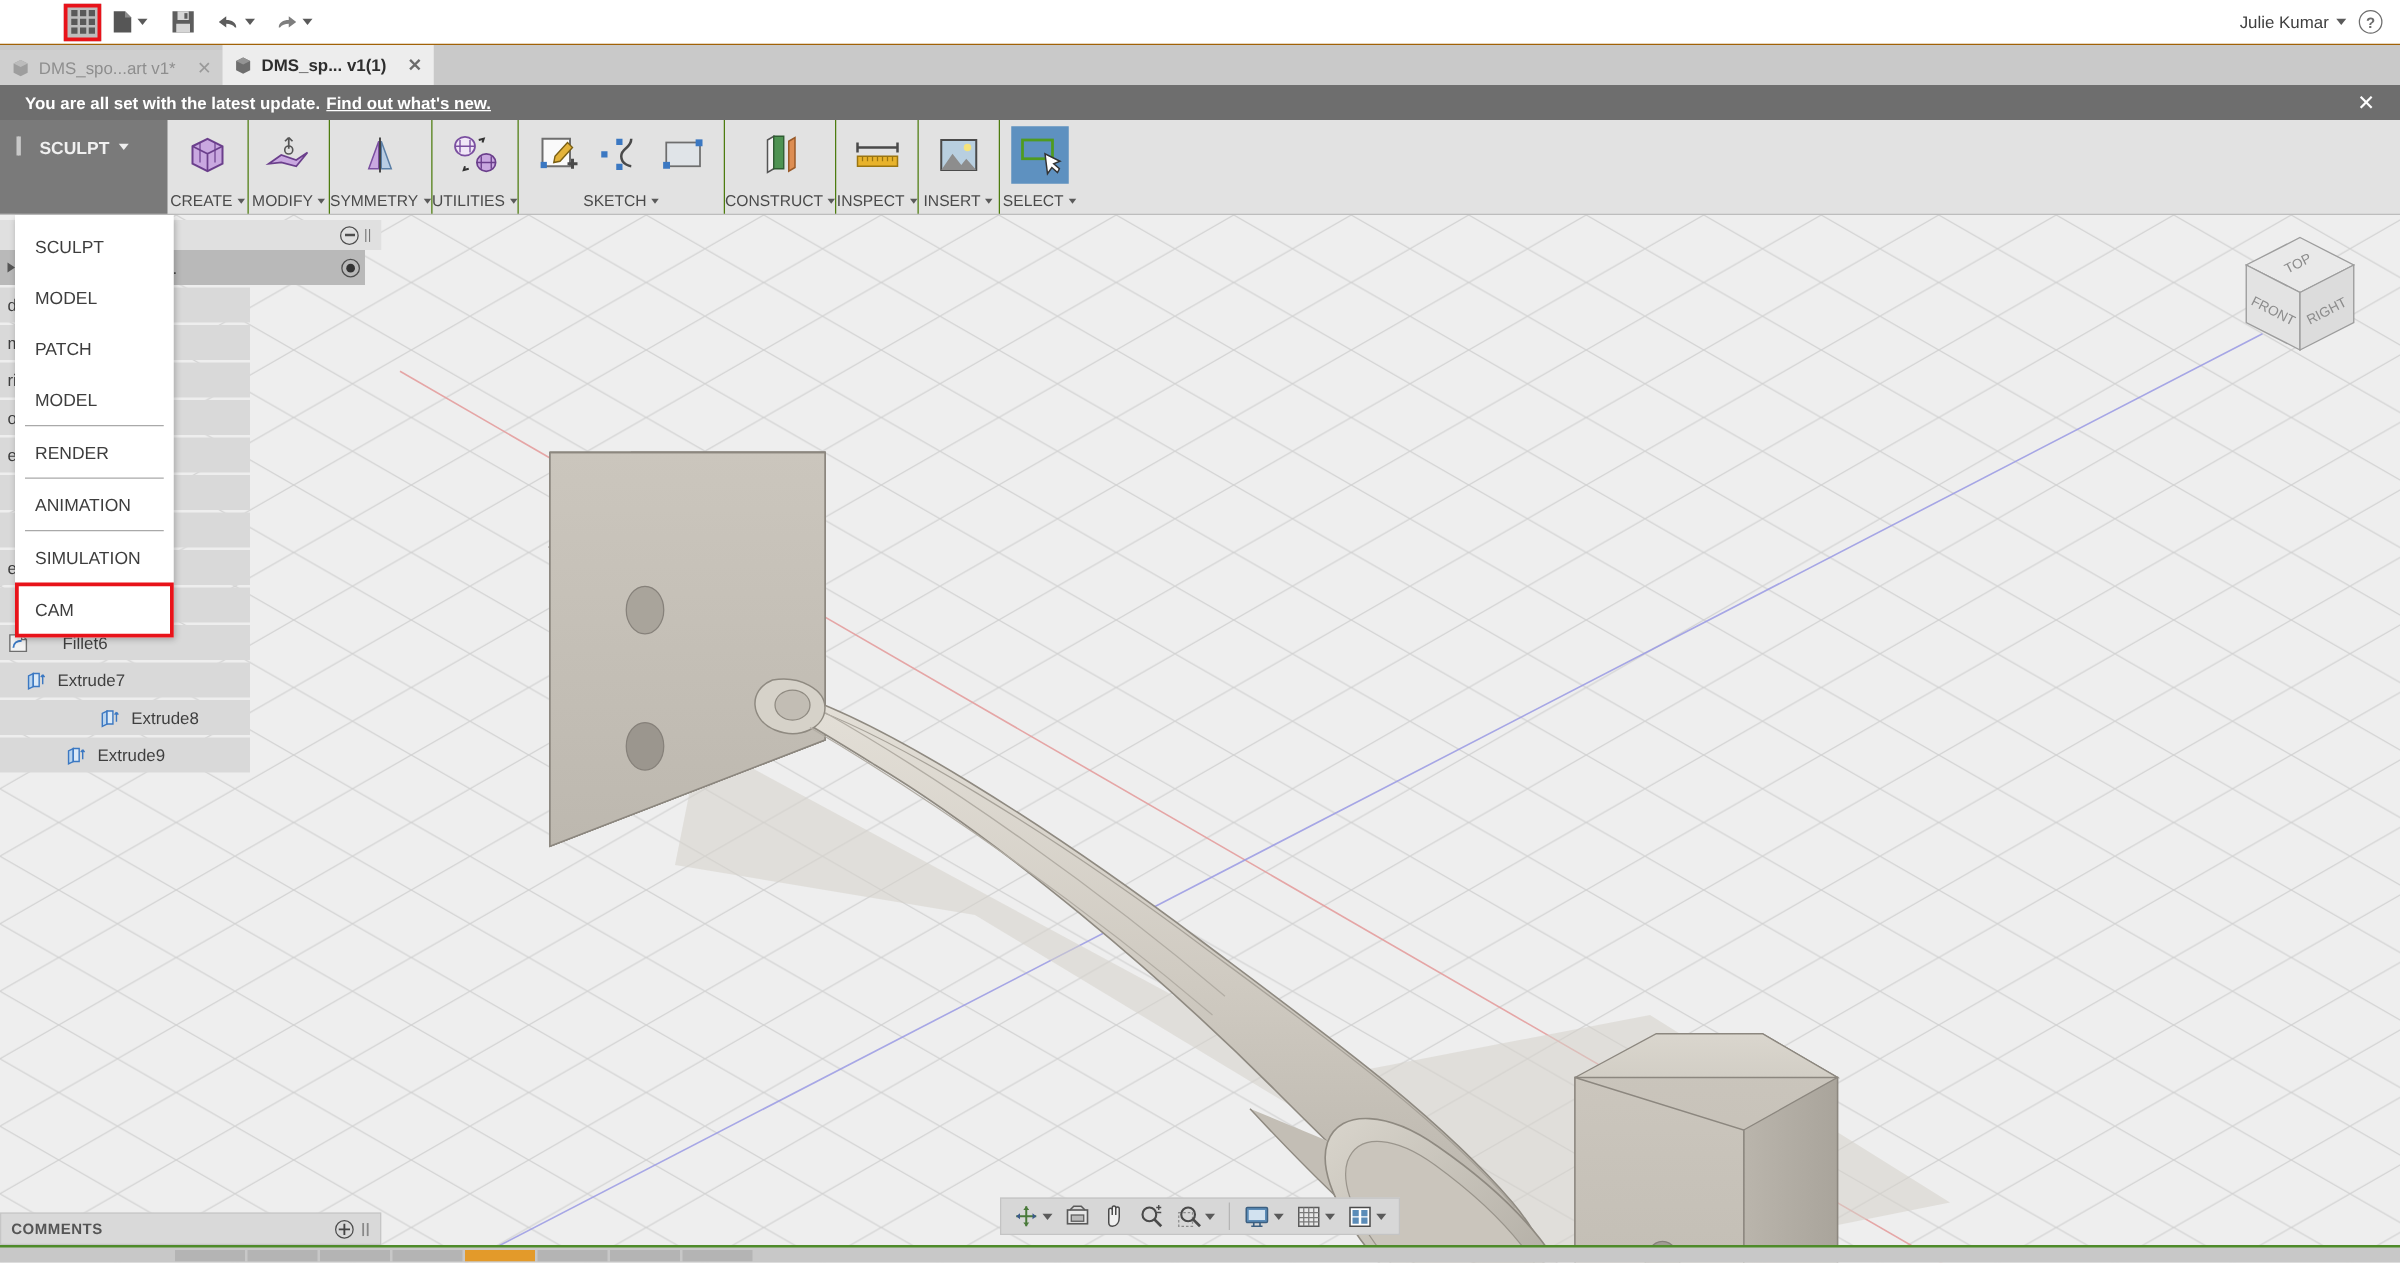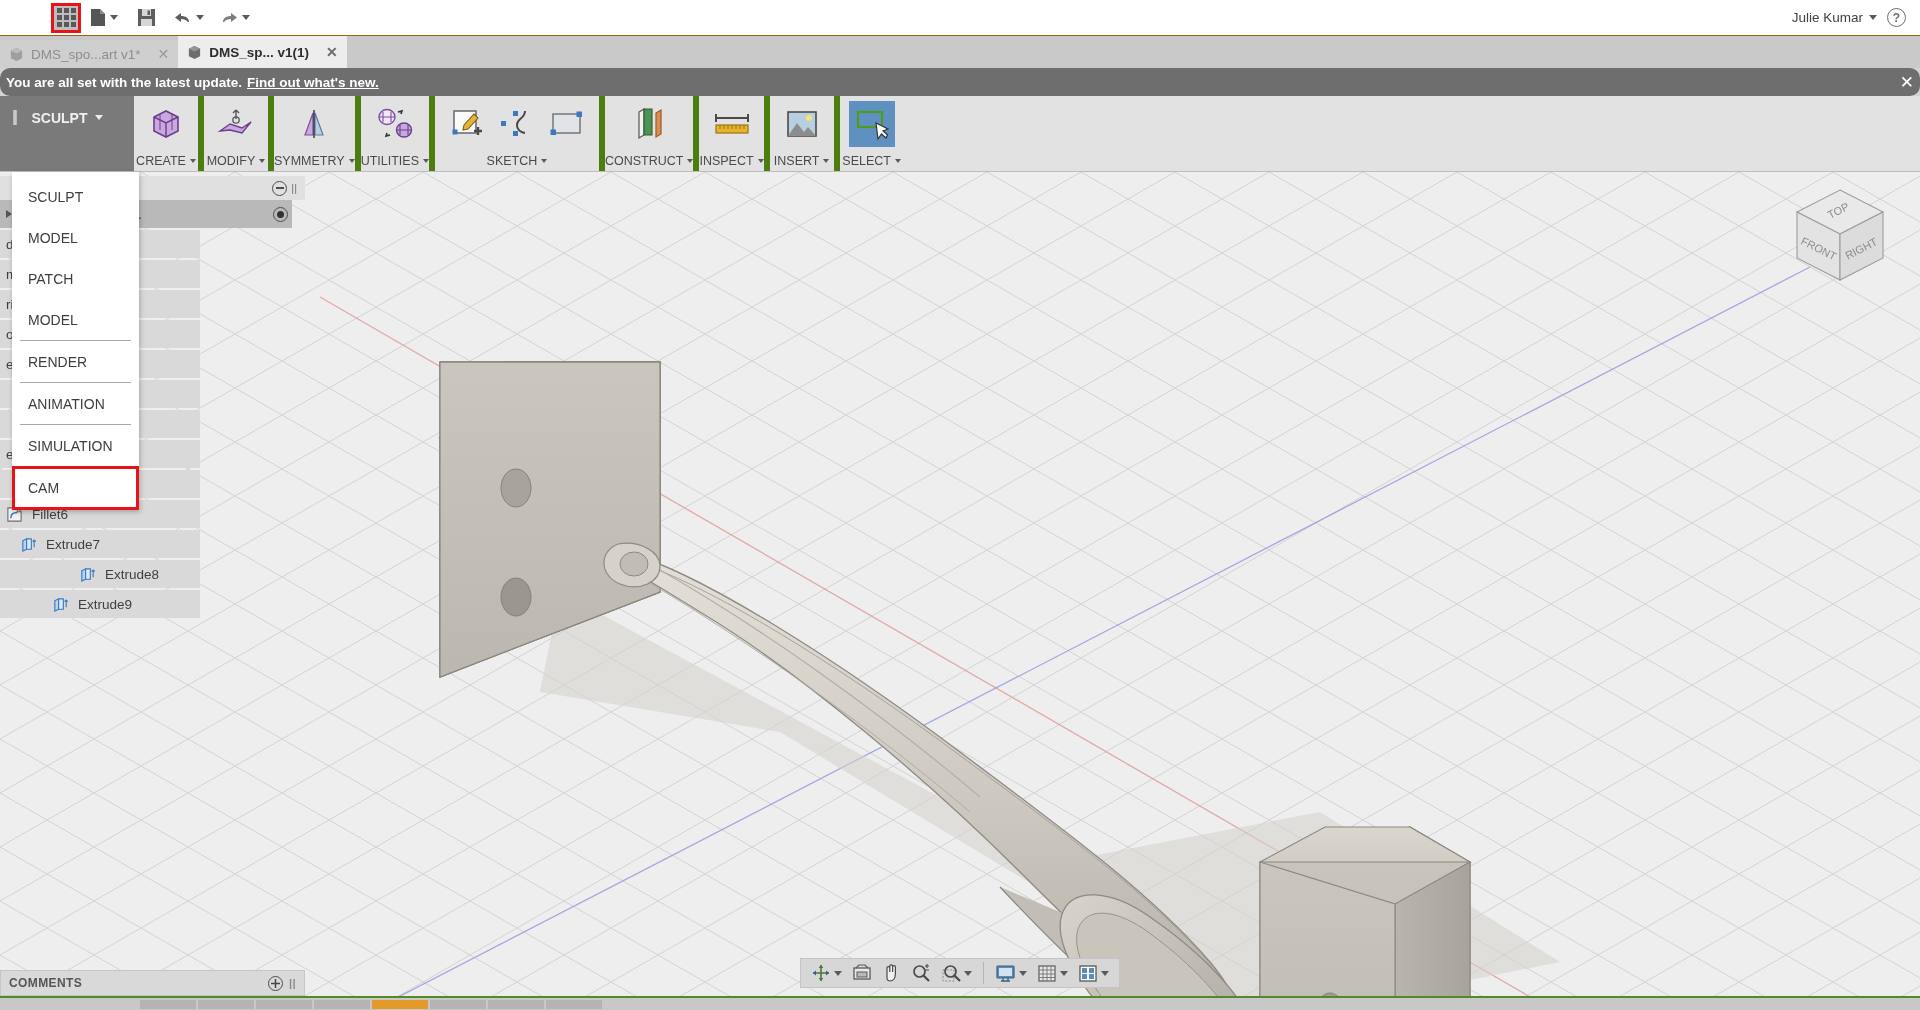--- a/index.html
+++ b/index.html
@@ -49,40 +49,40 @@
   .tab.inactive { background:#cfcfcf; color:#8e8e8e; }
   .tab.active { background:#ededed; color:#2e2e2e; font-weight:bold; height:32px; }
   .tab .tabicon { width:15px; height:15px; }
   .tab .tabclose { margin-left:auto; color:#9a9a9a; font-size:14px; padding-left:10px; }
   .tab.active .tabclose { color:#6b6b6b; }
 
   
   .notifybar {
     position:absolute; left:0; top:68px; width:1920px; height:28px;
     background:#6e6e6e; color:#ffffff; display:flex; align-items:center;
-    font-size:13.5px; font-weight:bold; padding:0 6px;border-radius:10px;
+    font-size:13.5px; font-weight:bold; padding:0 20px;
   }
   .notifybar a { color:#fff; text-decoration:underline; margin-left:5px; }
   .notify-x { margin-left:auto; font-size:17px; font-weight:normal; cursor:pointer; }
 
   
   .ribbon {
     position:absolute; left:0; top:96px; width:1920px; height:76px;
     background:#e2e2e2; border-bottom:1px solid #bdbdbd;
     display:flex; align-items:stretch;
   }
   .wsbtn {
     width:134px; background:#7a7a7a; color:#f0f0f0;
     display:flex; align-items:flex-start; justify-content:center;
     padding-top:14px; font-size:14px; font-weight:bold; cursor:pointer; gap:7px;
     position:relative;
   }
   .wsbtn .grip { position:absolute; left:12px; top:12px; color:#c9c9c9; font-size:16px; letter-spacing:-3px;}
   .wsbtn .wcaret { width:0;height:0;border-left:4.5px solid transparent;border-right:4.5px solid transparent;border-top:5.5px solid #eee; margin-top:5px;}
-  .rgroup { display:flex; flex-direction:column; align-items:center; border-right:6px solid #4d7c0f; }
+  .rgroup { display:flex; flex-direction:column; align-items:center; border-right:1px solid #4d7c0f; }
   .rgroup:last-child{ border-right:none; }
   .ricons { display:flex; flex:1; align-items:center; justify-content:center; padding:0 9px; gap:4px;}
   .rcmd { width:46px; height:46px; display:flex; align-items:center; justify-content:center; cursor:pointer; }
   .rcmd.selected { background:#5e91c0; }
   .rlabel {
     height:20px; display:flex; align-items:center; justify-content:center;
     gap:4px; font-size:12.5px; color:#4a4a4a; width:100%; cursor:pointer;
   }
   .lcaret { width:0;height:0;border-left:3.5px solid transparent;border-right:3.5px solid transparent;border-top:4.5px solid #5a5a5a; }
 
@@ -562,21 +562,21 @@
     <div class="br-row" style="width:140px">
       <span></span>
     </div>
     <div class="br-row" style="width:152px">
       <span>e4</span>
     </div>
     <div class="br-row" style="width:140px">
       <span></span>
     </div>
 
-    <div class="br-row" style="width:158px;gap:9px">
+    <div class="br-row" style="width:158px;gap:27px">
       <svg class="br-ico" viewBox="0 0 18 18">
         <path d="M2 2h10l4 4v10H2z" fill="#f2f2f2" stroke="#6f6f6f" stroke-width="1.2"></path>
         <path d="M12 2v4h4" fill="none" stroke="#6f6f6f" stroke-width="1.1"></path>
         <path d="M5 13c0-4 3-6 7-6" fill="none" stroke="#3b78c2" stroke-width="1.6"></path>
       </svg>
       <span>Fillet6</span>
     </div>
     <div class="br-row" style="width:158px;padding-left:20px;gap:9px">
       <svg class="br-ico" viewBox="0 0 18 18">
         <path d="M3 5l4-2v11l-4 2z" fill="#b9d4ee" stroke="#3b78c2" stroke-width="1.2"></path>

